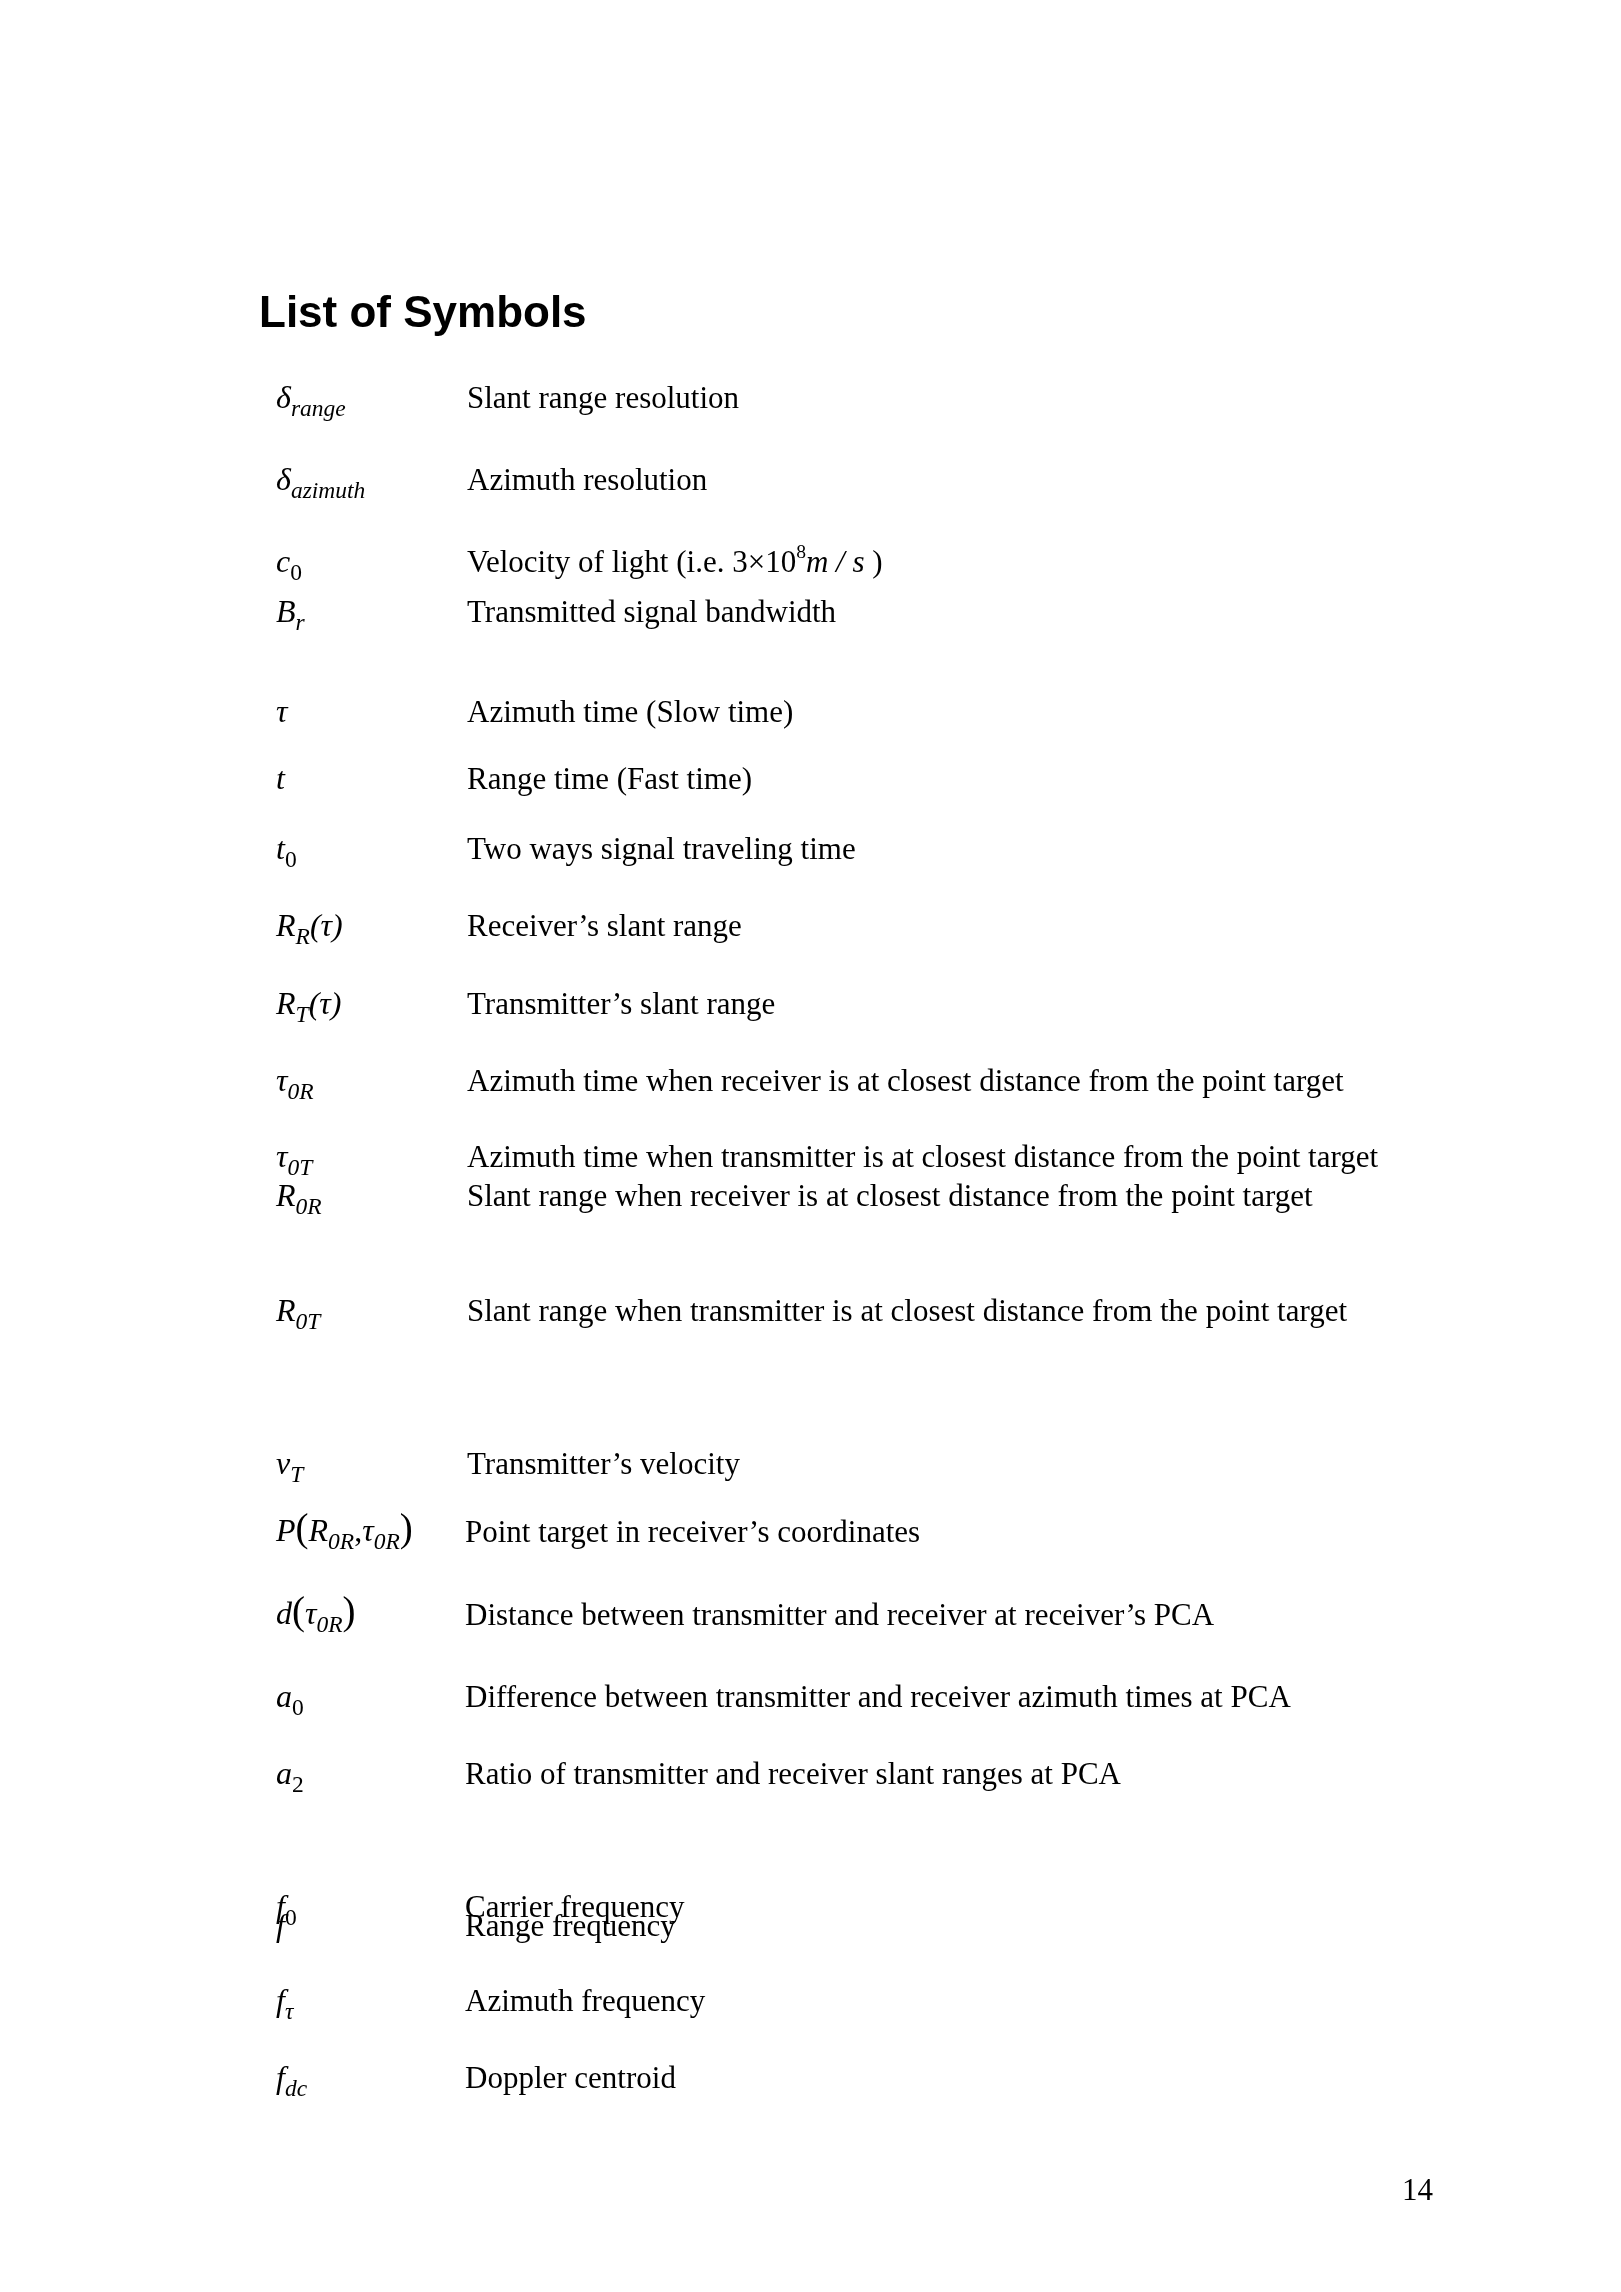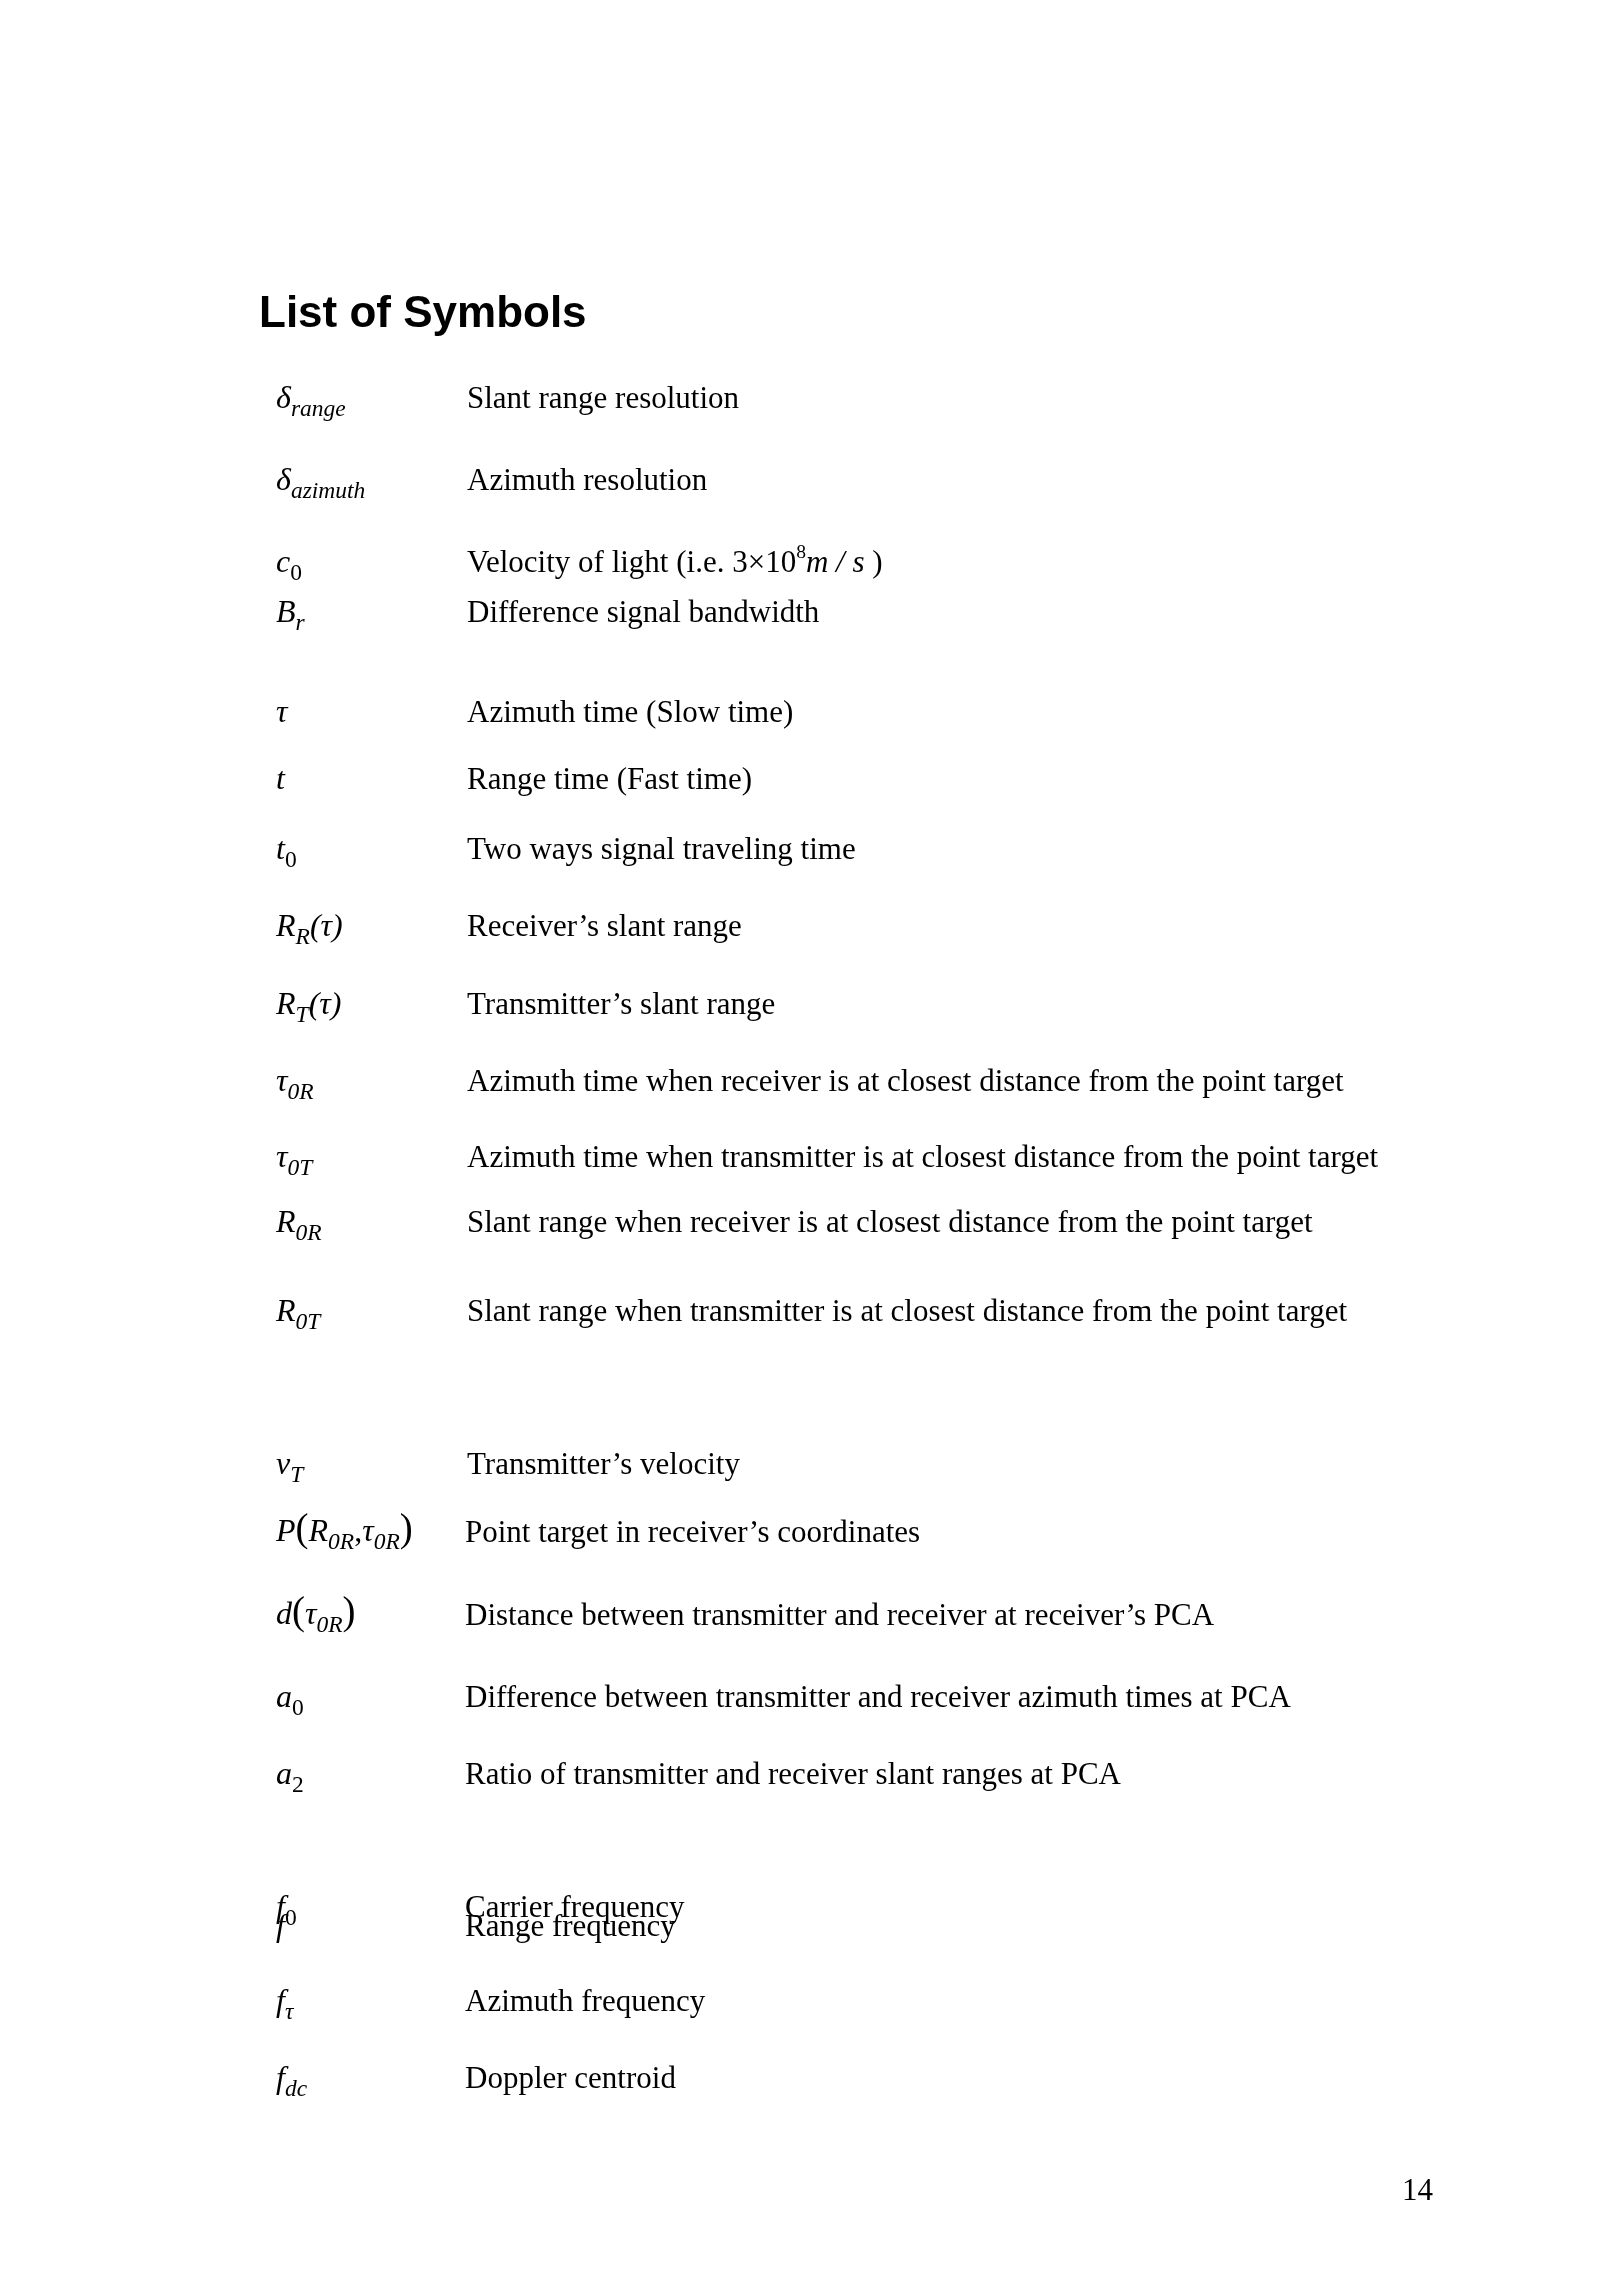--- a/index.html
+++ b/index.html
@@ -48,21 +48,21 @@
     <span class="desc">Azimuth resolution</span>
   </div>
 
   <div class="row" style="top:518px">
     <span class="sym"><span>c</span><sub class="up">0</sub></span>
     <span class="desc"><span>Velocity of light (i.e. </span><span>3×10</span><sup>8</sup><span class="math">m / s</span><span> )</span></span>
   </div>
 
   <div class="row" style="top:568px">
     <span class="sym"><span>B</span><sub>r</sub></span>
-    <span class="desc">Difference signal bandwidth</span>
+    <span class="desc">Transmitted signal bandwidth</span>
   </div>
 
   <div class="row" style="top:668px">
     <span class="sym"><span>τ</span></span>
     <span class="desc">Azimuth time (Slow time)</span>
   </div>
 
   <div class="row" style="top:735px">
     <span class="sym"><span>t</span></span>
     <span class="desc">Range time (Fast time)</span>
@@ -86,21 +86,21 @@
   <div class="row" style="top:1037px">
     <span class="sym"><span>τ</span><sub>0R</sub></span>
     <span class="desc">Azimuth time when receiver is at closest distance from the point target</span>
   </div>
 
   <div class="row" style="top:1113px">
     <span class="sym"><span>τ</span><sub>0T</sub></span>
     <span class="desc">Azimuth time when transmitter is at closest distance from the point target</span>
   </div>
 
-  <div class="row" style="top:1178px">
+  <div class="row" style="top:1152px">
     <span class="sym"><span>R</span><sub>0R</sub></span>
     <span class="desc">Slant range when receiver is at closest distance from the point target</span>
   </div>
 
   <div class="row" style="top:1267px">
     <span class="sym"><span>R</span><sub>0T</sub></span>
     <span class="desc">Slant range when transmitter is at closest distance from the point target</span>
   </div>
 
 

